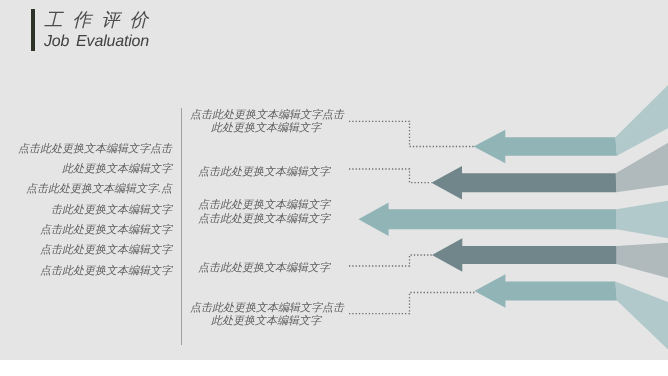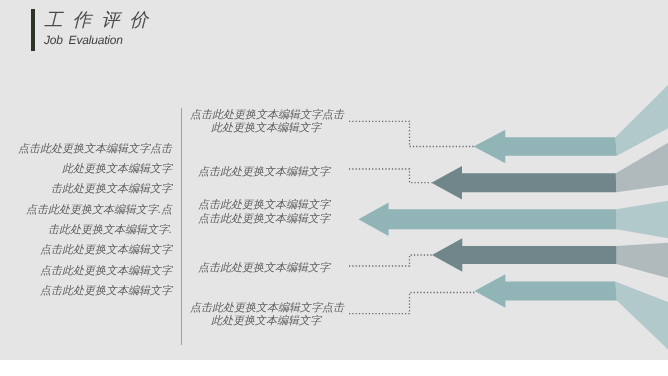--- a/index.html
+++ b/index.html
@@ -5,21 +5,21 @@
 <style>
   html,body{margin:0;padding:0;background:#fff;}
   body{width:668px;height:376px;overflow:hidden;
        font-family:"Liberation Sans","DejaVu Sans",sans-serif;
        -webkit-font-smoothing:antialiased;text-rendering:geometricPrecision;}
   #slide{position:relative;width:668px;height:360px;background:#e5e5e5;overflow:hidden;font-style:italic;}
   #arrows{position:absolute;left:0;top:0;width:668px;height:376px;}
   .title-bar{position:absolute;left:31px;top:8.6px;width:3.6px;height:42.6px;background:#2c3329;}
   .title-cn{position:absolute;left:44px;top:6.8px;font-size:18.6px;color:#4d4d4d;
             letter-spacing:9.9px;white-space:nowrap;}
-  .title-en{position:absolute;left:44px;top:32.8px;font-size:12px;color:#414141;
+  .title-en{position:absolute;left:44px;top:32.8px;font-size:16px;color:#414141;
             letter-spacing:-0.18px;word-spacing:2.6px;white-space:nowrap;}
   .divider{position:absolute;left:181px;top:107.5px;width:1px;height:237px;background:#a0a0a0;}
   .ltext{position:absolute;left:6px;top:138.7px;width:166px;text-align:right;
          font-size:11px;line-height:20.36px;color:#5d5d5d;}
   .mtext{position:absolute;font-size:11px;line-height:13.4px;color:#5d5d5d;white-space:nowrap;}
   .dotted{stroke:#6a6a6a;stroke-width:1.3;stroke-dasharray:1.25 2.05;fill:none;}
 </style>
 </head>
 <body>
 
@@ -47,23 +47,22 @@
   </svg>
 
   <div class="title-bar"></div>
   <div class="title-cn">工作评价</div>
   <div class="title-en">Job Evaluation</div>
   <div class="divider"></div>
 
   <div class="ltext" id="left-text">
       <div>点击此处更换文本编辑文字点击</div>
       <div>此处更换文本编辑文字</div>
+      <div>点击此处更换文本编辑文字.点</div>
       <div>击此处更换文本编辑文字</div>
-      <div>点击此处更换文本编辑文字.点</div>
-      <div>击此处更换文本编辑文字.</div>
       <div>点击此处更换文本编辑文字</div>
       <div>点击此处更换文本编辑文字</div>
       <div>点击此处更换文本编辑文字</div>
     </div>
 
   <div class="mtext" id="item-1" style="left:190px;top:109px;text-align:center;width:152px;">
       <div>点击此处更换文本编辑文字点击</div>
       <div>此处更换文本编辑文字</div>
     </div>
   <div class="mtext" id="item-2" style="left:198px;top:166.3px;">

